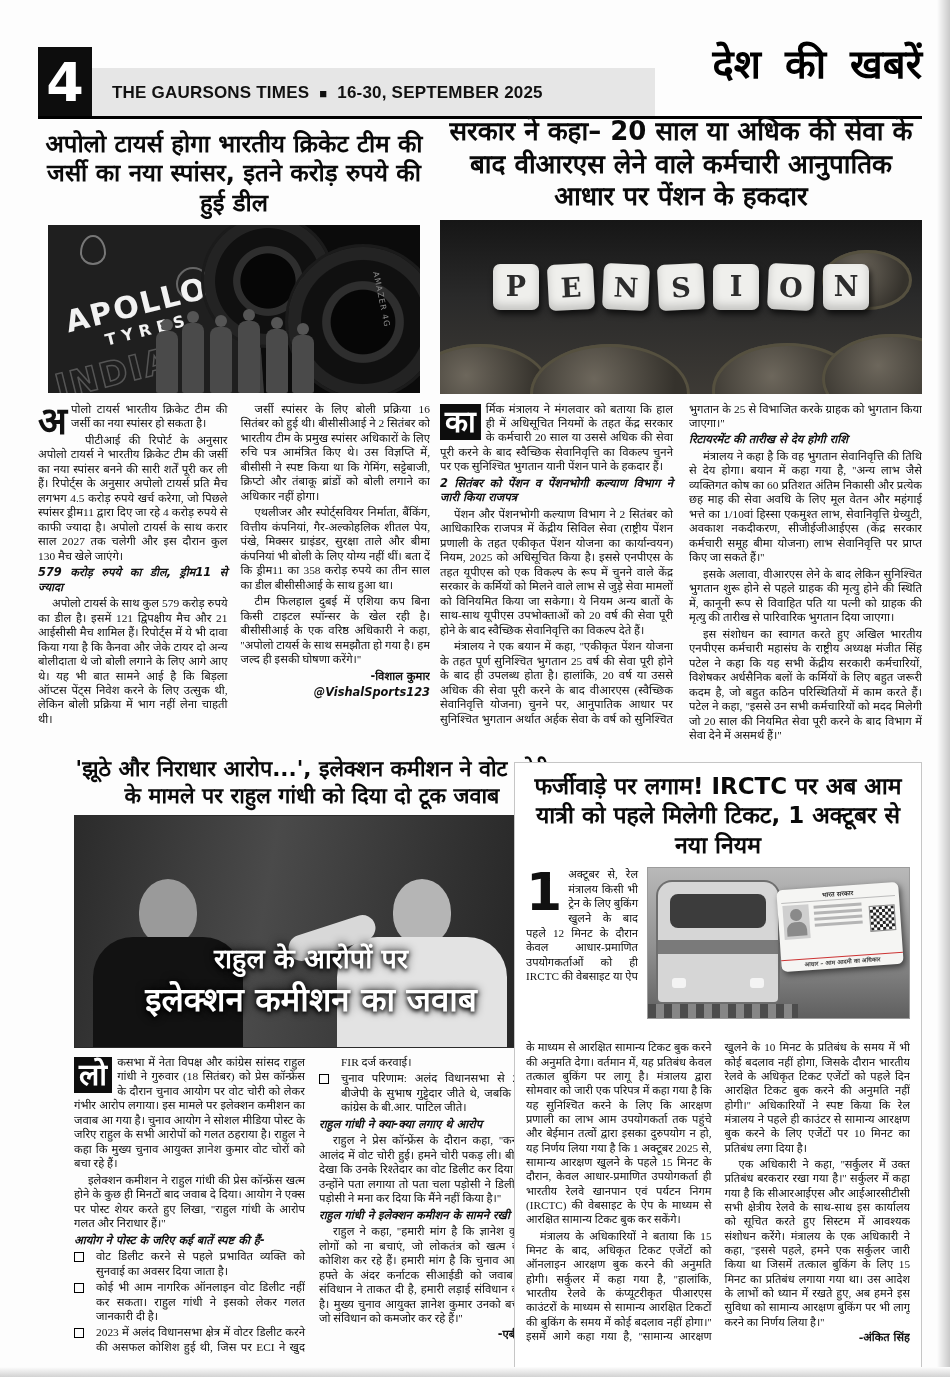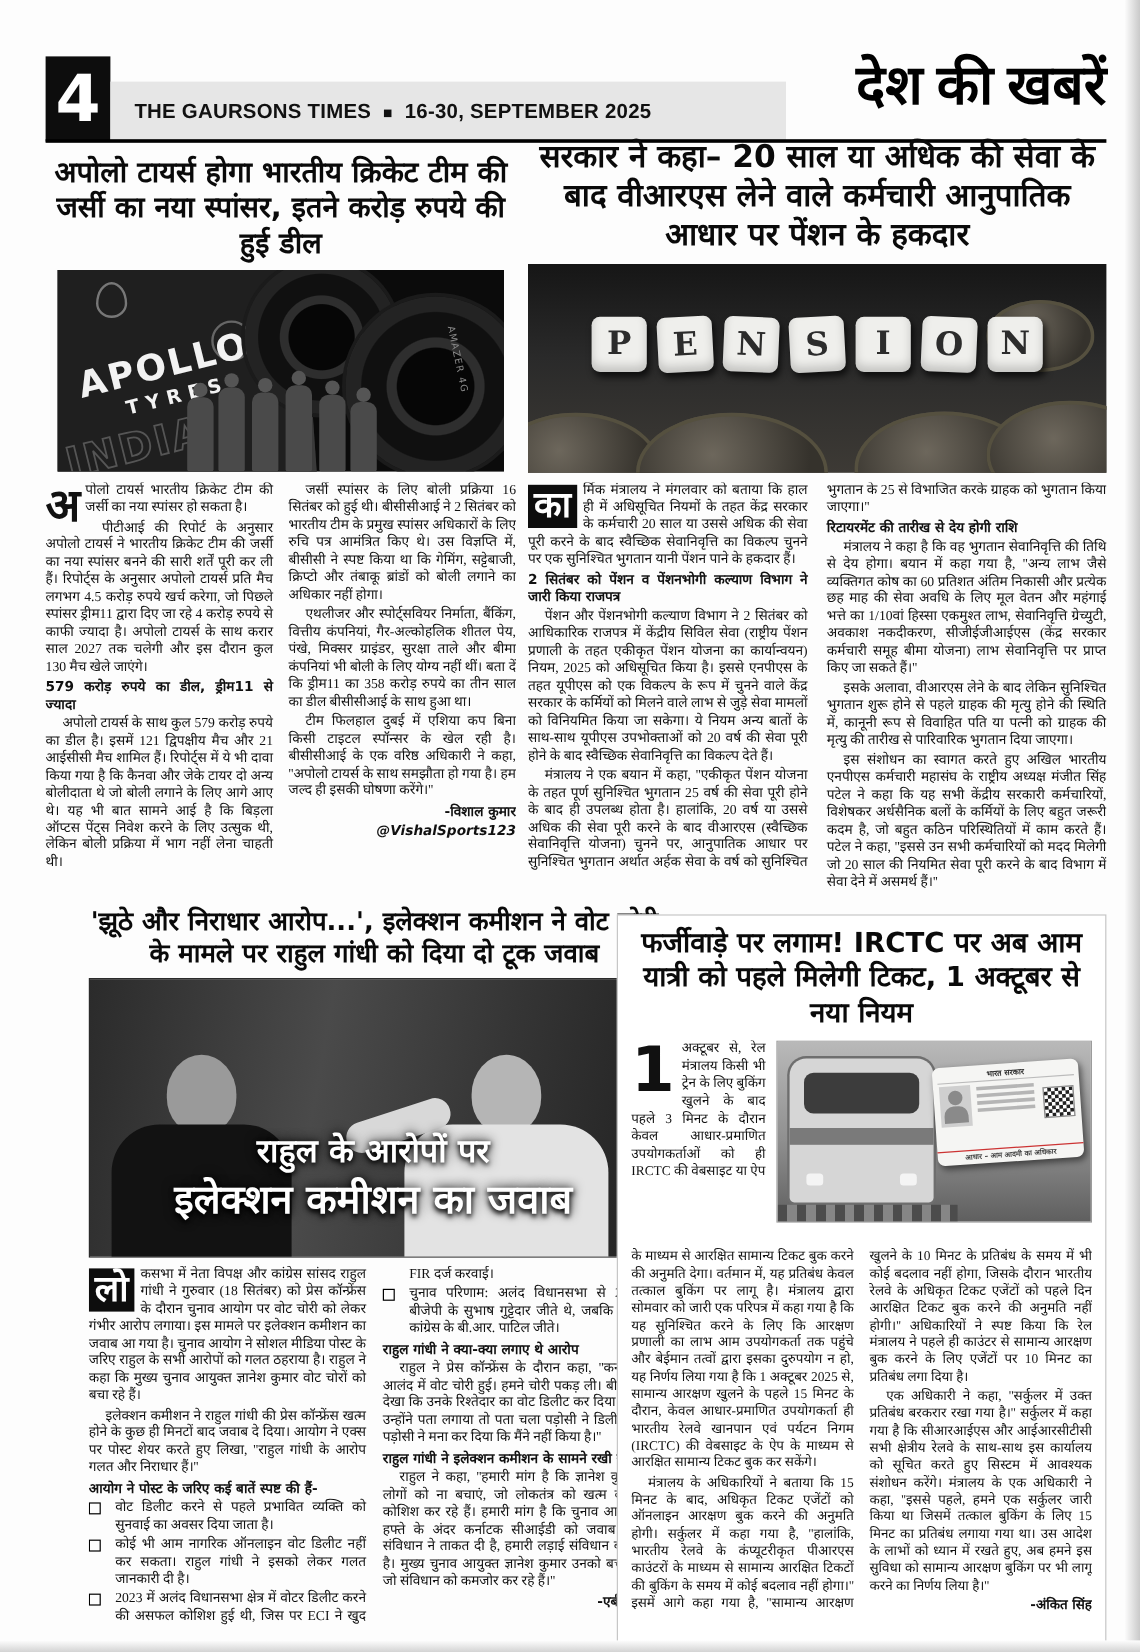--- a/index.html
+++ b/index.html
@@ -15,30 +15,30 @@
 
   
   .pgnum { position:absolute; left:38px; top:47px; width:54px; height:71px; background:#0d0d0d;
     color:#fff; font-family:"DejaVu Sans",sans-serif; font-weight:700; font-size:54px;
     display:flex; align-items:center; justify-content:center; }
   .masthead { position:absolute; left:92px; top:68px; width:563px; height:50px; background:#e6e6e6;
     display:flex; align-items:center; gap:10px; padding-left:20px;
     font-family:"Liberation Sans","DejaVu Sans",sans-serif; font-weight:700; font-size:17px; letter-spacing:.2px; }
   .masthead .sq { font-size:13px; }
   .section-title { position:absolute; right:28px; top:44px; width:400px; text-align:right;
-    font-family:Liberation Serif, serif; font-weight:700; font-size:46px; line-height:1.2; color:#000; }
+    font-family:Liberation Mono, monospace; font-weight:700; font-size:40px; line-height:1.2; color:#000; }
   .header-rule { position:absolute; left:38px; top:116px; width:884px; height:3px; background:#000; }
 
   
   .headline { font-family:"DejaVu Sans",sans-serif; font-weight:700; text-align:center; color:#0a0a0a; }
   .body-text { text-align:justify; overflow:hidden; }
   .body-text p { margin:0 0 2px 0; }
   .para { text-indent:14px; }
   .para.noindent { text-indent:0; }
-  .subhead { font-family:"DejaVu Sans",sans-serif; font-weight:700; text-indent:0; margin-top:2px; }
+  .subhead { font-family:"DejaVu Sans",sans-serif; font-weight:700; text-indent:0; margin-top:2px;font-style:italic; }
   .author { text-align:right; font-family:"DejaVu Sans",sans-serif; font-weight:700; margin-top:3px; }
   .author.handle { font-style:italic; margin-top:0; }
   .dropcap { float:left; font-family:"DejaVu Sans",sans-serif; font-weight:700;
     font-size:38px; line-height:.9; padding:2px 4px 0 0; }
   .dropcap.rev { background:#0d0d0d; color:#fff; padding:3px 5px; margin:2px 5px 0 0; font-size:30px; line-height:1; }
   .dropcap.num { font-size:52px; padding-right:6px; }
   .bullet { display:flex; gap:12px; text-indent:0; margin:1px 0 2px 12px; }
   .bullet .sqico { flex:0 0 10px; width:10px; height:10px; border:1.6px solid #000; margin-top:3px; }
 
   
@@ -254,21 +254,21 @@
       <p class="subhead">राहुल गांधी ने इलेक्शन कमीशन के सामने रखी ये मांग</p>
       <p class="para">राहुल ने कहा, ''हमारी मांग है कि ज्ञानेश कुमार उन लोगों को ना बचाएं, जो लोकतंत्र को खत्म करने की कोशिश कर रहे हैं। हमारी मांग है कि चुनाव आयोग एक हफ्ते के अंदर कर्नाटक सीआईडी को जवाब दे। हमें संविधान ने ताकत दी है, हमारी लड़ाई संविधान बचाने की है। मुख्य चुनाव आयुक्त ज्ञानेश कुमार उनको बचा रहे हैं, जो संविधान को कमजोर कर रहे हैं।''</p>
       <p class="author">-एबीपी न्यूज</p>
     </div>
   </div>
 
   <div class="art-irctc">
     <div class="headline">फर्जीवाड़े पर लगाम! IRCTC पर अब आम यात्री को पहले मिलेगी टिकट, 1 अक्टूबर से नया नियम</div>
     <div class="irctc-intro">
       <div class="intro-text">
-        <span class="dropcap num">1</span><span>अक्टूबर से, रेल मंत्रालय किसी भी ट्रेन के लिए बुकिंग खुलने के बाद पहले 3 मिनट के दौरान केवल आधार-प्रमाणित उपयोगकर्ताओं को ही IRCTC की वेबसाइट या ऐप</span>
+        <span class="dropcap num">1</span><span>अक्टूबर से, रेल मंत्रालय किसी भी ट्रेन के लिए बुकिंग खुलने के बाद पहले 12 मिनट के दौरान केवल आधार-प्रमाणित उपयोगकर्ताओं को ही IRCTC की वेबसाइट या ऐप</span>
       </div>
       <div class="irctc-img">
         <div class="train">
           <div class="windshield"></div>
             <div class="stripe"></div>
           <div class="light l"></div>
             <div class="light r"></div>
         </div>
         <div class="tracks"></div>
         <div class="aadhaar">

